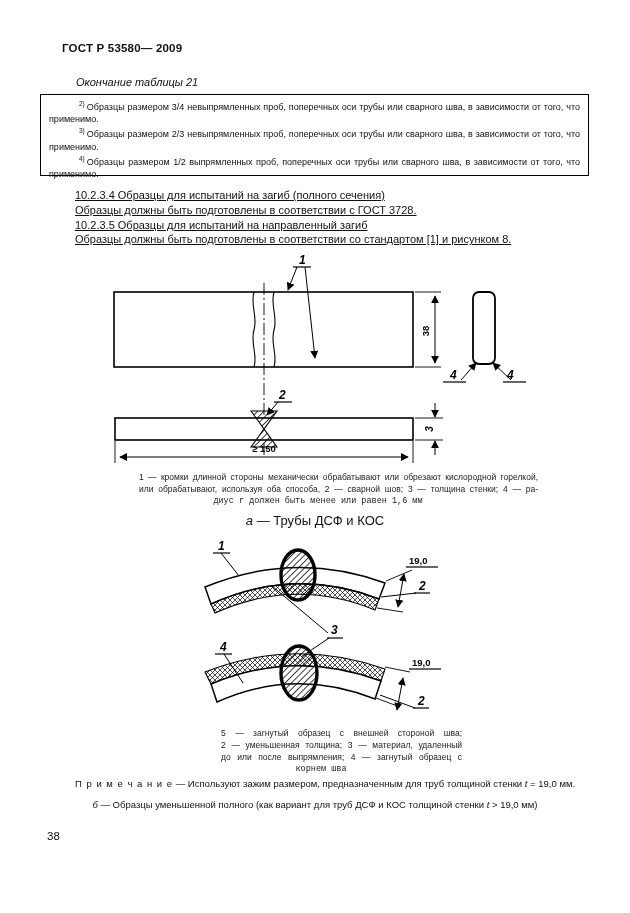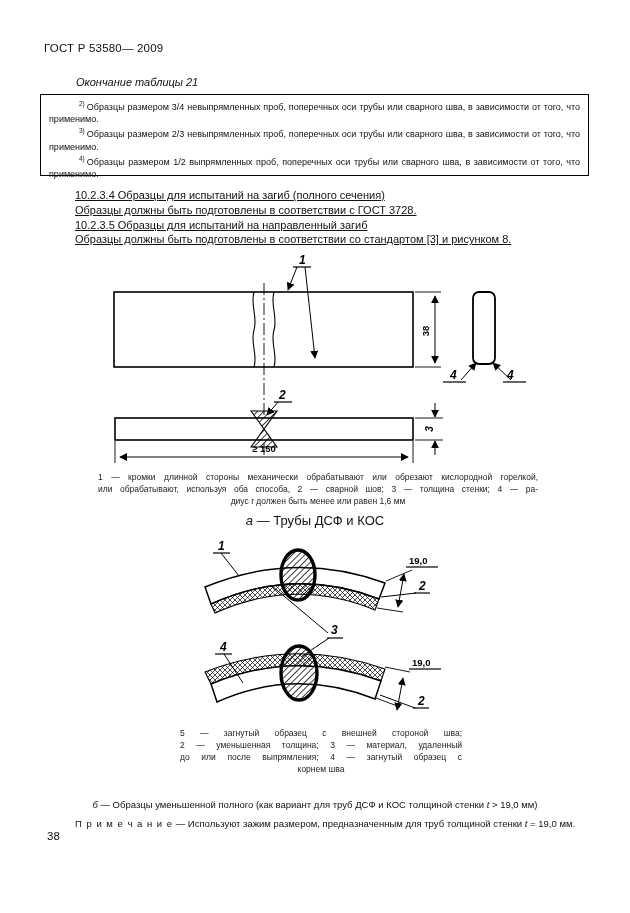--- a/index.html
+++ b/index.html
@@ -2,37 +2,37 @@
 <html><head>
 <meta charset="utf-8">
 <style>
   html,body{margin:0;padding:0;background:#888;}
   .page{
     position:relative; width:630px; height:913px; background:#fff;
     font-family:"Liberation Sans", sans-serif; color:#111; overflow:hidden;
     box-shadow:0 0 4px rgba(0,0,0,.3);
   }
   .abs{position:absolute;}
-  .hdr{left:44px; top:42px; font-size:11.5px; font-weight:normal; letter-spacing:.2px;}
+  .hdr{left:62px; top:42px; font-size:11.5px; font-weight:bold; letter-spacing:.2px;}
   .cont{left:47px; top:76px; font-size:11px; font-style:italic;margin-left:29px;}
   .tbox{
     left:40px; top:94px; width:549px; height:82px;
     border:1.6px solid #000; box-sizing:border-box; padding:3px 8px 0 8px;
   }
   .tbox p{margin:0; font-size:9px; line-height:12.2px; text-align:justify; text-indent:30px;}
   .tbox sup{font-size:6.5px; vertical-align:super; margin-right:2px;}
   .paras{left:47px; top:188px; width:540px;text-decoration:underline;}
   .paras p{margin:0; font-size:11px; line-height:14.8px; text-indent:28px;}
   .legend{font-size:8.5px; line-height:12px; color:#222;}
-  .legend .jl{text-align:justify; text-align-last:justify;}
-  .legend .cl{text-align:center;}
+  .legend .jl{text-align:justify; text-align-last:justify;margin-left:41px;}
+  .legend .cl{text-align:center;font-family:Liberation Mono, monospace;}
   .legend-a{left:98px; top:471px; width:440px;}
   .legend-b{left:180px; top:727px; width:282px;}
   .cap-a{left:90px; top:513px; width:450px; text-align:center; font-size:13px;}
-  .note{left:75px; top:778px; width:520px; font-size:9.5px;margin-top:40px;}
+  .note{left:75px; top:778px; width:520px; font-size:9.5px;}
   .note .sp{letter-spacing:1px;}
   .cap-b{left:40px; top:799px; width:550px; text-align:center; font-size:9.5px;}
   .figcap{left:40px; top:820px; width:550px; text-align:center; font-size:10.5px;}
   .pagenum{left:47px; top:830px; font-size:11.5px;}
   svg.art{position:absolute; left:0; top:0;}
   svg .ln{stroke:#000; fill:none;}
   svg .co{font:italic 700 12px "Liberation Sans", sans-serif; fill:#000;}
   svg .dim{font:700 9.5px "Liberation Sans", sans-serif; fill:#000;}
   i{font-style:italic;}
 </style>
@@ -47,21 +47,21 @@
   <div class="abs tbox">
     <p><sup>2)</sup><span>Образцы размером 3/4 невыпрямленных проб, поперечных оси трубы или сварного шва, в зависимости от того, что применимо.</span></p>
     <p><sup>3)</sup><span>Образцы размером 2/3 невыпрямленных проб, поперечных оси трубы или сварного шва, в зависимости от того, что применимо.</span></p>
     <p><sup>4)</sup><span>Образцы размером 1/2 выпрямленных проб, поперечных оси трубы или сварного шва, в зависимости от того, что применимо.</span></p>
   </div>
 
   <div class="abs paras">
     <p>10.2.3.4 Образцы для испытаний на загиб (полного сечения)</p>
     <p>Образцы должны быть подготовлены в соответствии с ГОСТ 3728.</p>
     <p>10.2.3.5 Образцы для испытаний на направленный загиб</p>
-    <p>Образцы должны быть подготовлены в соответствии со стандартом [3] и рисунком 8.</p>
+    <p>Образцы должны быть подготовлены в соответствии со стандартом [1] и рисунком 8.</p>
   </div>
 
   <svg class="art" width="630" height="913" viewBox="0 0 630 913">
     <defs>
       <marker id="arr" viewBox="0 0 10 10" refX="9" refY="5" markerWidth="8" markerHeight="8" orient="auto-start-reverse">
         <path d="M0,0 L10,5 L0,10 z" fill="#000"></path>
       </marker>
       <pattern id="hatch" width="4.5" height="4.5" patternUnits="userSpaceOnUse" patternTransform="rotate(45)">
         <line x1="0" y1="0" x2="0" y2="4.5" stroke="#000" stroke-width="1.5"></line>
       </pattern>

